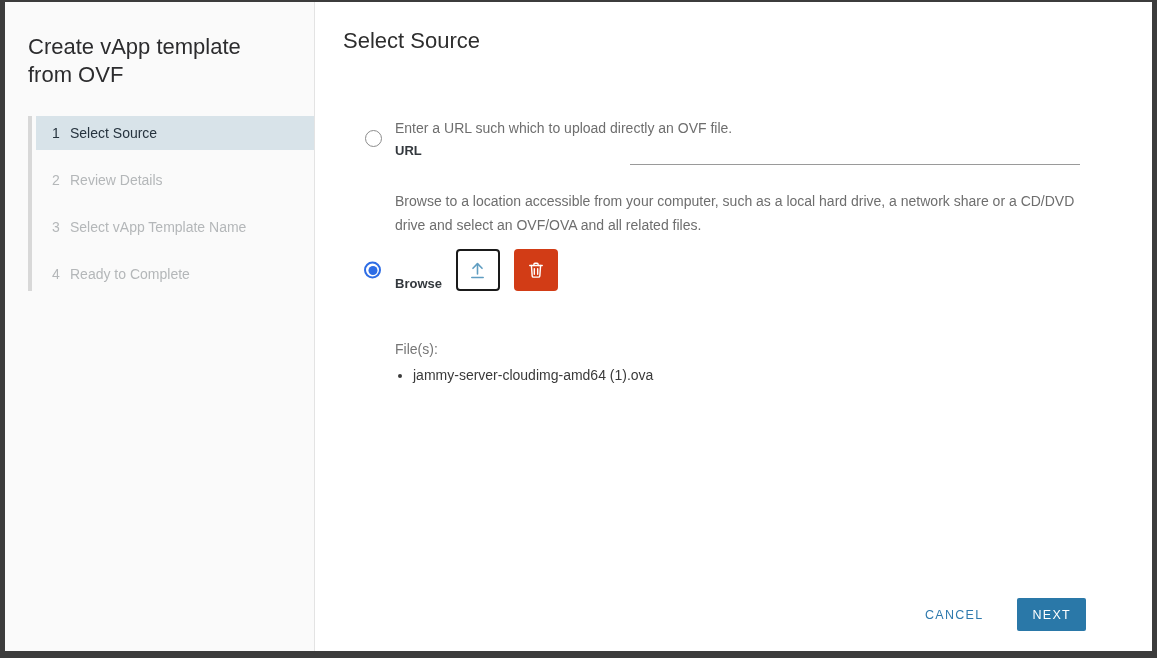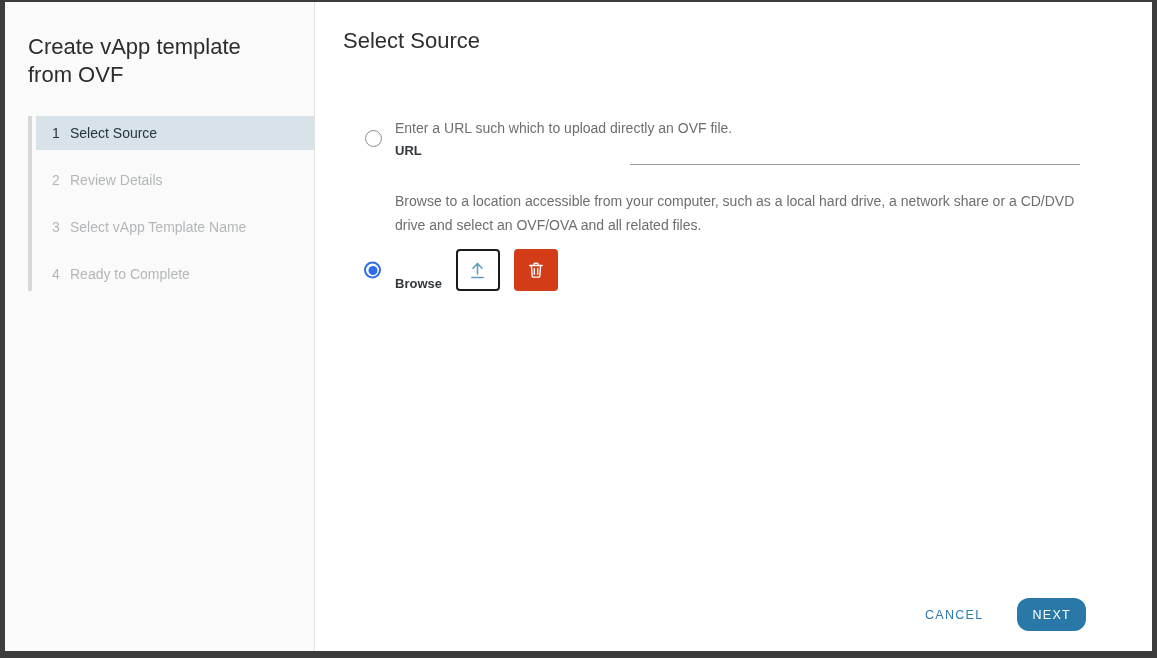--- a/index.html
+++ b/index.html
@@ -197,21 +197,21 @@
     font-size: 12.5px;
     font-weight: 500;
     letter-spacing: 1.3px;
     cursor: pointer;
     margin-right: 30px;
     padding: 8px 4px;
   }
   .btn-primary {
     background: var(--primary-button, #2a78a8);
     border: none;
-    border-radius: 12px;
+    border-radius: 2px;
     color: #ffffff;
     font-family: "Liberation Sans", sans-serif;
     font-size: 12.5px;
     font-weight: 500;
     letter-spacing: 1.3px;
     height: 33px;
     padding: 0 15px;
     cursor: pointer;
   }
 </style>
@@ -280,20 +280,26 @@
                 <path d="M4.5 6.5 H19.5"></path>
                 <path d="M9.5 6.5 V5 a1.2 1.2 0 0 1 1.2 -1.2 h2.6 A1.2 1.2 0 0 1 14.5 5 v1.5"></path>
                 <path d="M6.5 6.5 L7.4 19 a1.6 1.6 0 0 0 1.6 1.5 h6 a1.6 1.6 0 0 0 1.6 -1.5 L17.5 6.5"></path>
                 <path d="M10 10.5 V17"></path>
                 <path d="M14 10.5 V17"></path>
               </svg>
             </span>
           </button>
         </div>
 
+        <div class="files-block">
+          <div class="files-label">File(s):</div>
+          <ul class="files-list">
+            <li>jammy-server-cloudimg-amd64 (1).ova</li>
+          </ul>
+        </div>
       </div>
 
     </div>
 
     <div class="footer">
       <button class="btn-text">CANCEL</button>
       <button class="btn-primary">NEXT</button>
     </div>
   </section>
 

